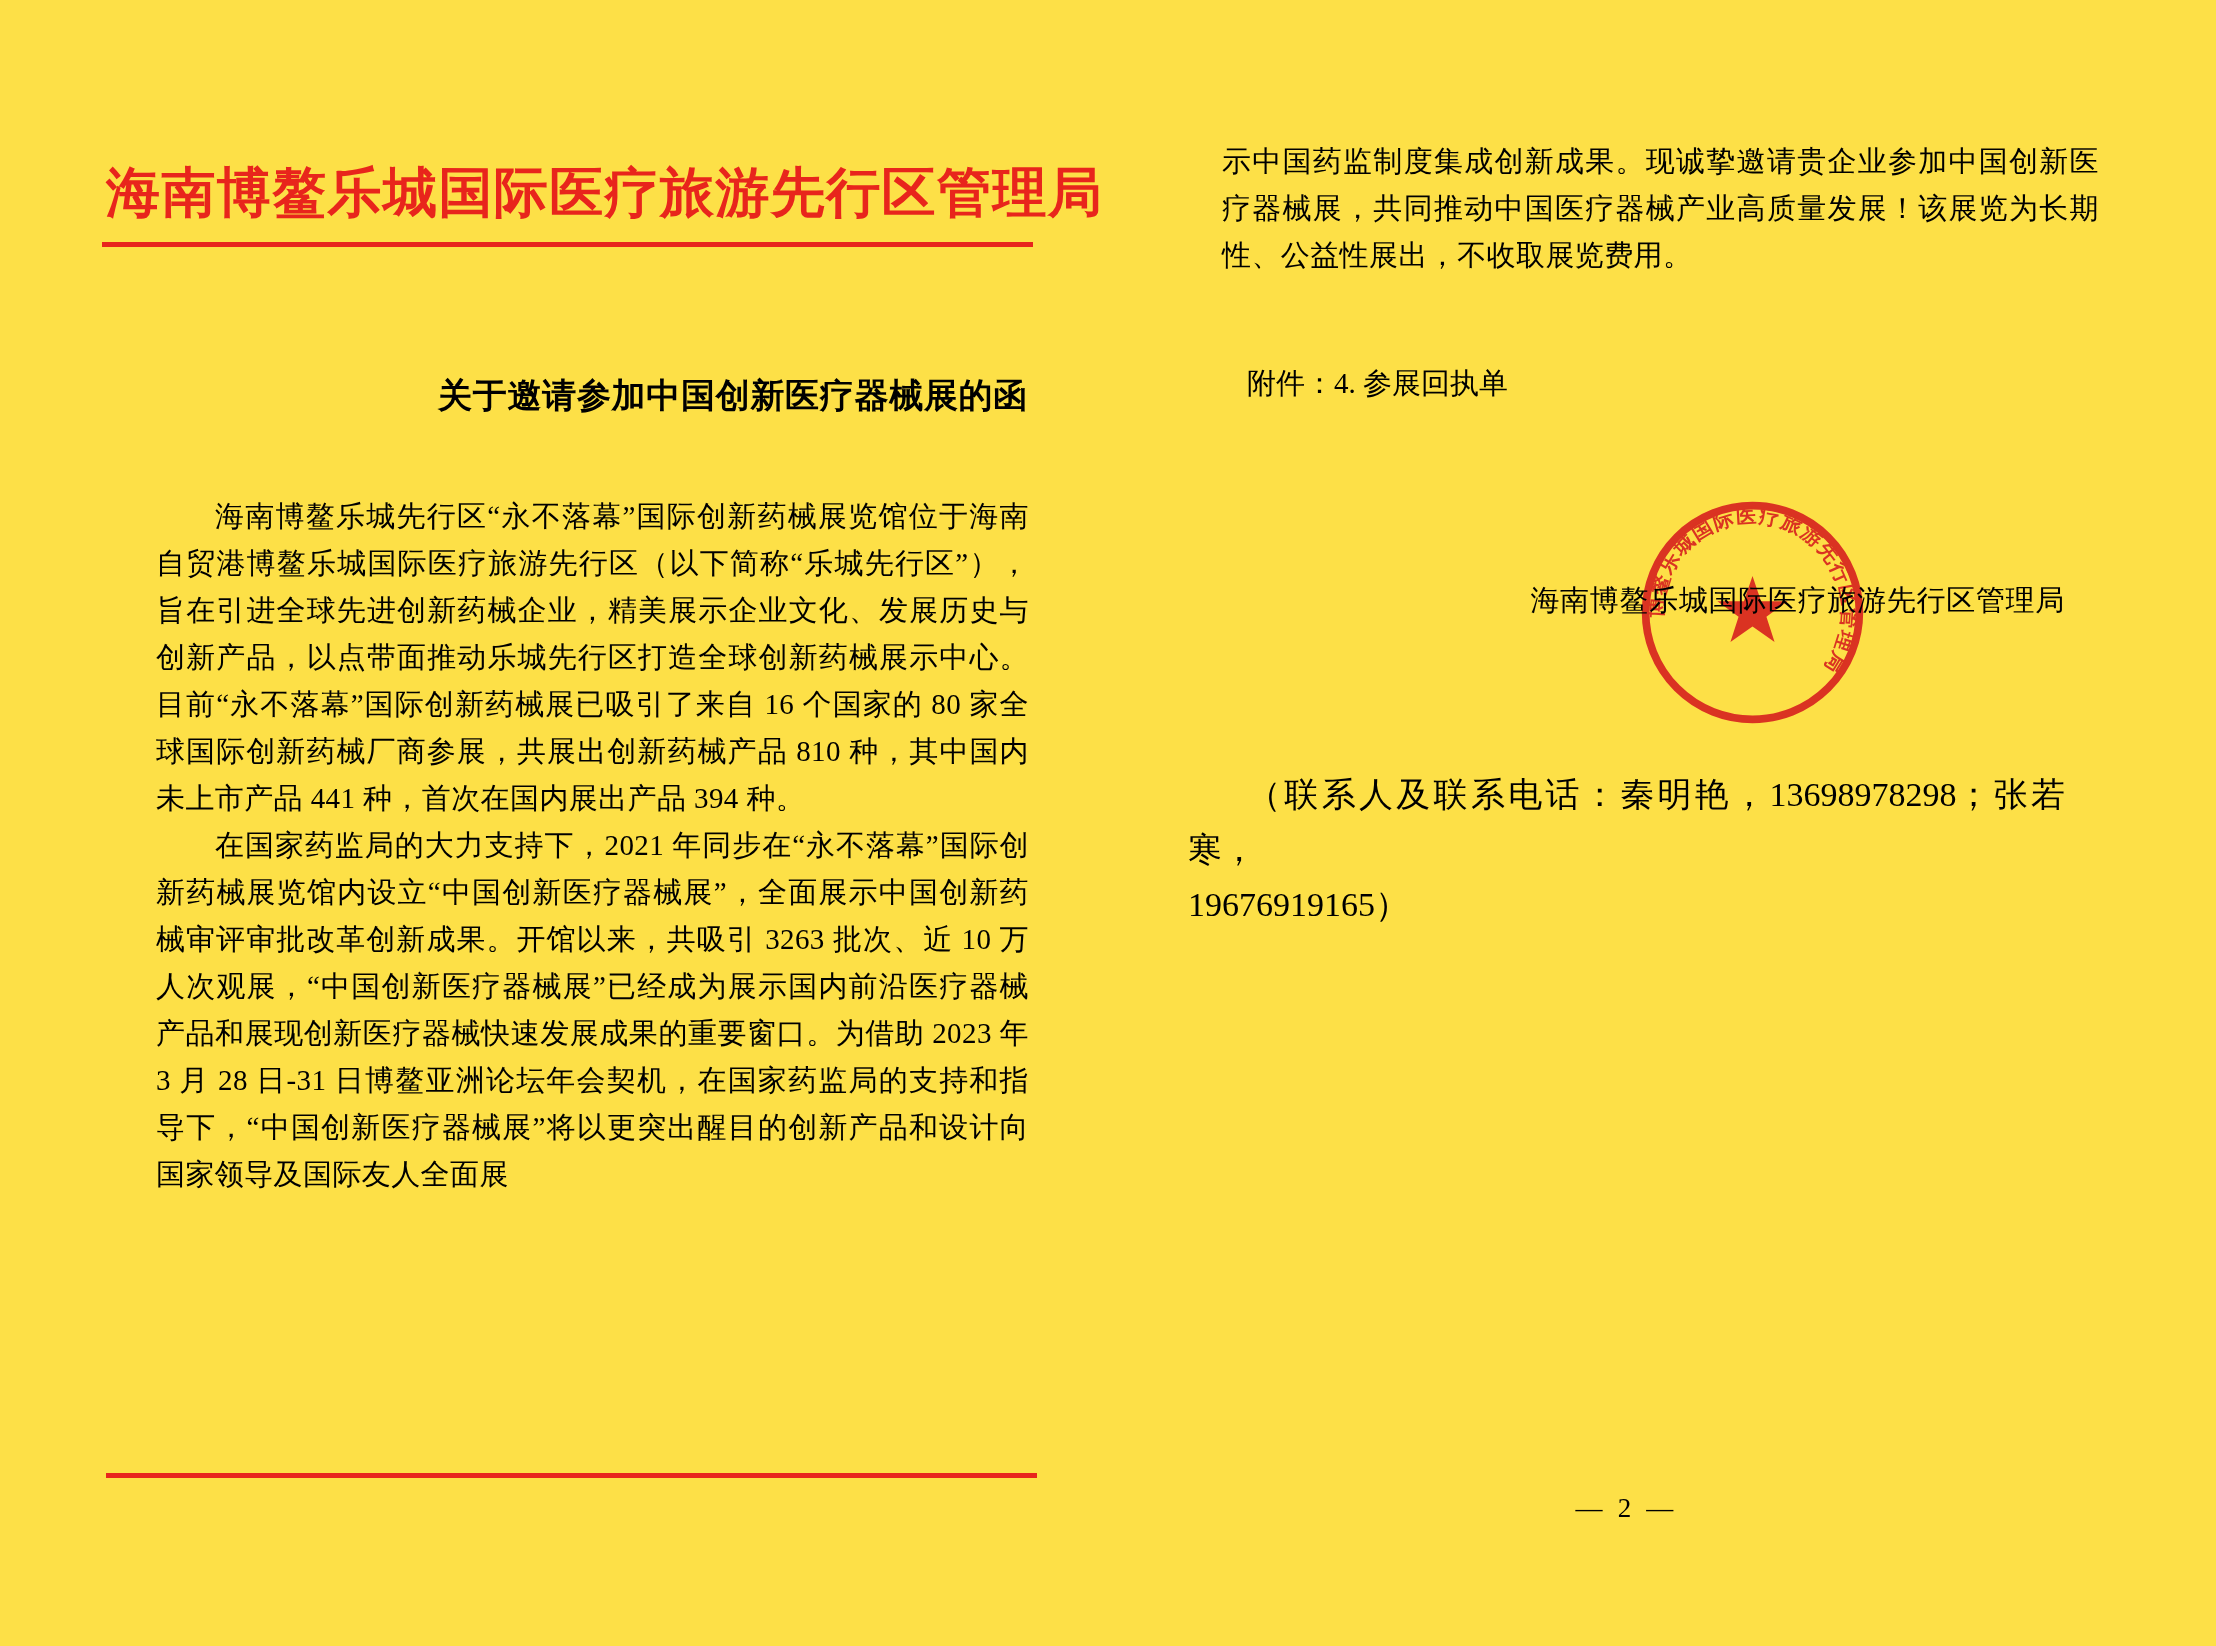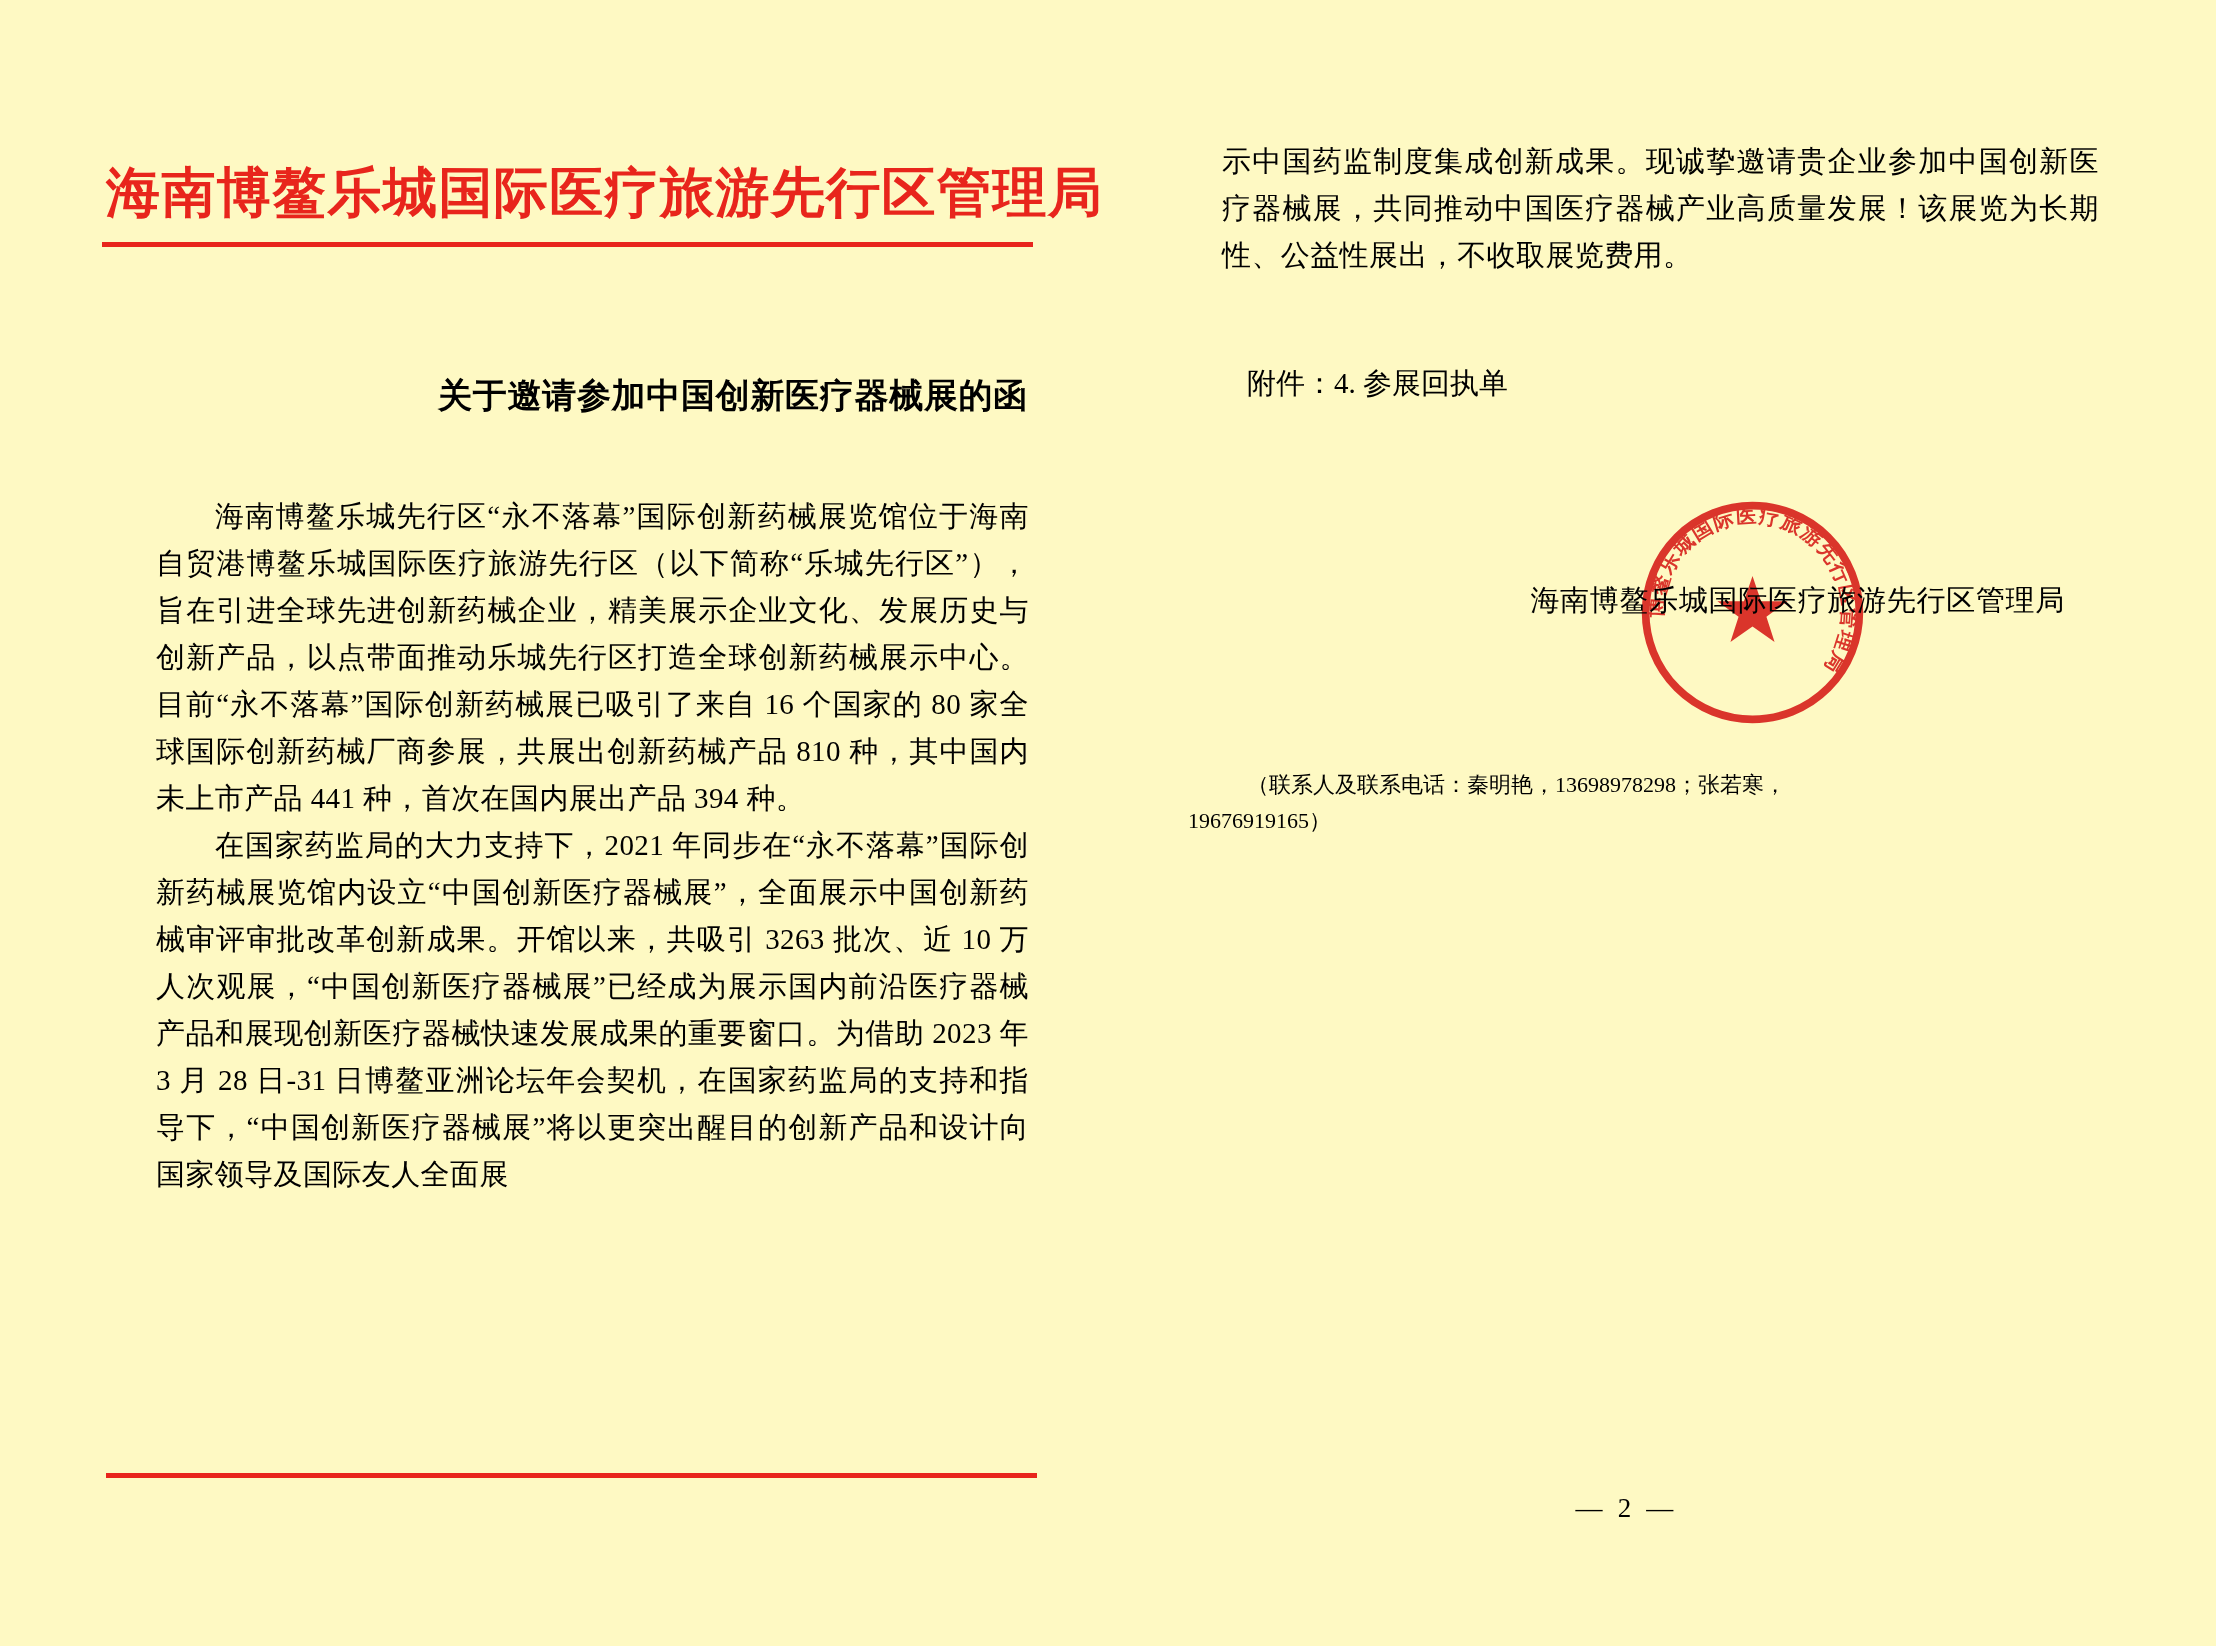--- a/index.html
+++ b/index.html
@@ -8,21 +8,21 @@
     background: #ffffff;
   }
   body {
     font-family: "Liberation Serif", "DejaVu Serif", serif;
     color: #000000;
   }
   .page {
     position: relative;
     width: 2216px;
     height: 1647px;
-    background: #fef9c3;
+    background: #fde047;
     overflow: hidden;
   }
   .sheet {
     position: absolute;
     display: flex;
     flex-direction: row;
     top: 0;
     left: 0;
     width: 2216px;
     height: 1647px;
@@ -148,21 +148,21 @@
   }
   .seal svg { width: 239px; height: 239px; opacity: 0.92; }
 
   
   .contact {
     position: absolute;
     left: 1188px;
     top: 767px;
     width: 877px;
     font-family: "Liberation Serif", "DejaVu Serif", serif;
-    font-size: 22px;
+    font-size: 34px;
     line-height: 1.62;
     text-align: justify;
     text-justify: inter-ideograph;
     color: #000;
   }
   .contact .l1 { text-indent: 59px; }
 
   
   .bottom-rule {
     position: absolute;

